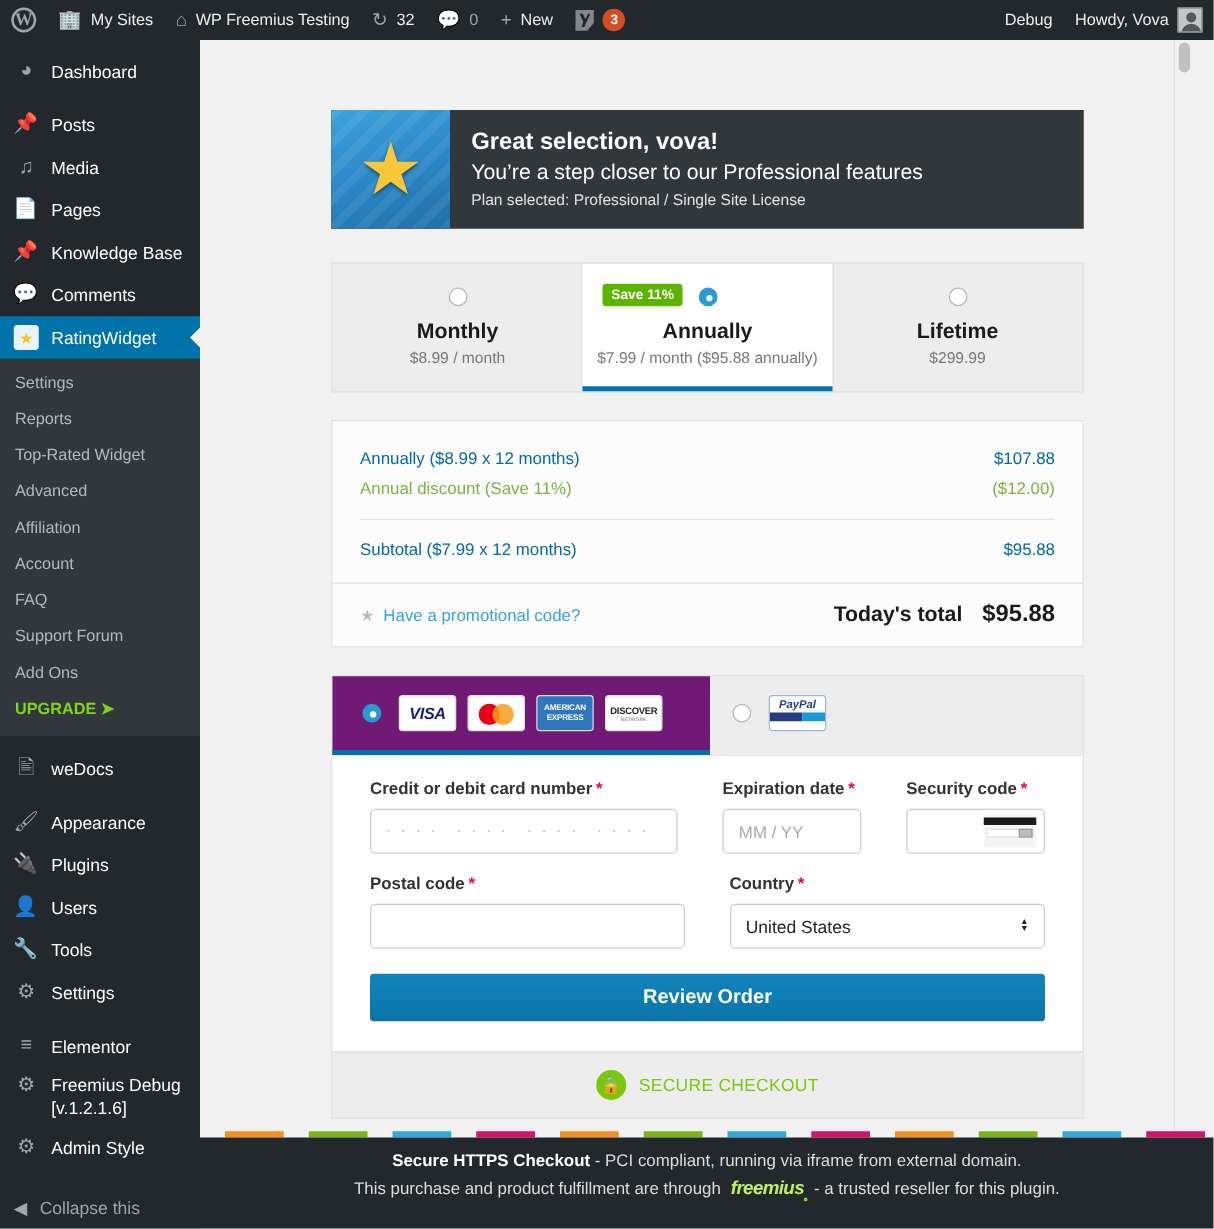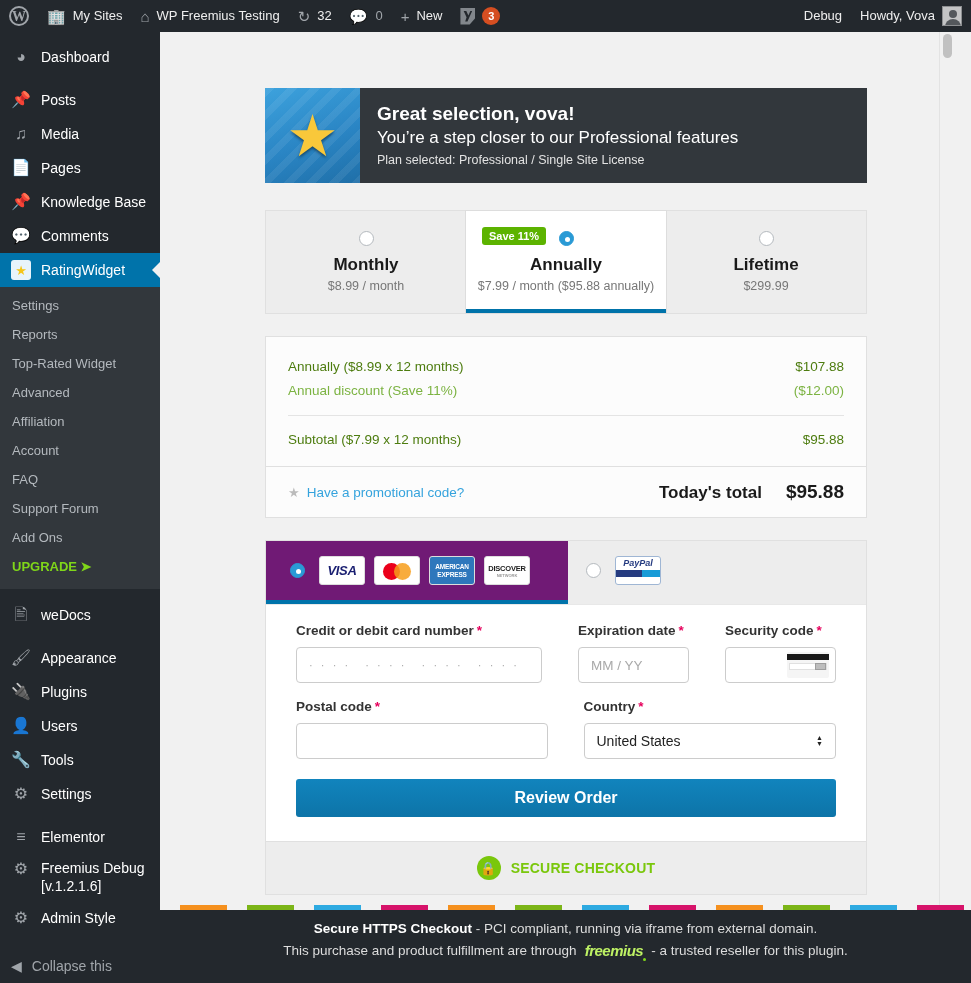--- a/index.html
+++ b/index.html
@@ -168,30 +168,30 @@
   .cycle-price { font-size: 12.5px; color:#777; margin-top: 4px; }
   .save-badge {
     position:absolute; left: 16px; top: 16px;
     background:#5cb300; color:#fff; font-size:11px; font-weight:bold;
     padding: 3px 7px; border-radius: 3px;
   }
 
   
   .summary { margin-top: 22px; background:#fcfcfc; border:1px solid #e0e0e0; }
   .sum-rows { padding: 18px 22px 14px; }
-  .sum-row { display:flex; justify-content:space-between; font-size:13.5px; color:#4d7c0f; line-height:24px; }
+  .sum-row { display:flex; justify-content:space-between; font-size:13.5px; color:#0369a1; line-height:24px; }
   .sum-row.green { color:#7cb342; }
   .sum-div { height:1px; background:#e4e4e4; margin: 12px 0; }
   .sum-total {
     border-top:1px solid #e0e0e0; padding: 14px 22px;
     display:flex; justify-content:space-between; align-items:center;
   }
   .promo { font-size: 13.5px; color:#35a3dd; display:flex; align-items:center; gap:7px; }
   .promo .pstar { color:#bbb; font-size:13px; }
-  .total-wrap { display:flex; align-items:baseline; gap: 24px; margin-left: 8px; }
+  .total-wrap { display:flex; align-items:baseline; gap: 16px; margin-left: 8px; }
   .total-lbl { font-size:17px; font-weight:bold; color:#1a1a1a; }
   .total-val { font-size:19px; font-weight:bold; color:#1a1a1a; }
 
   
   .payment { margin-top: 22px; background:#ededed; border:1px solid #e0e0e0; }
   .pay-tabs { display:flex; }
   .pay-tab {
     display:flex; align-items:center; gap: 14px;
     padding: 15px 18px; border-bottom: 4px solid transparent;
   }
@@ -257,21 +257,21 @@
     font-family:"Liberation Sans",sans-serif;
   }
   .secure-bar {
     background:#ededed; border-top:1px solid #e0e0e0;
     padding: 14px; display:flex; align-items:center; justify-content:center; gap:10px;
   }
   .lock-circle{
     width:24px;height:24px;border-radius:50%;background:#7ac70c;
     display:flex;align-items:center;justify-content:center;color:#fff;font-size:13px;
   }
-  .secure-txt { color:#7ac70c; font-size:14px; font-weight:bold; letter-spacing:0.2px; }
+  .secure-txt { color:#7ac70c; font-size:14px; font-weight:normal; letter-spacing:0.2px; }
 
   
   .stripe-row{
     position:absolute; left:0; bottom: 73px; width:811px; height:5px;
     display:flex; background:#f1f1f1;
   }
   .footer-dark{
     position:absolute; left:0; bottom:0; width:811px; height:73px;
     background:#23282d; color:#ddd;
     display:flex; flex-direction:column; align-items:center; justify-content:flex-start;

